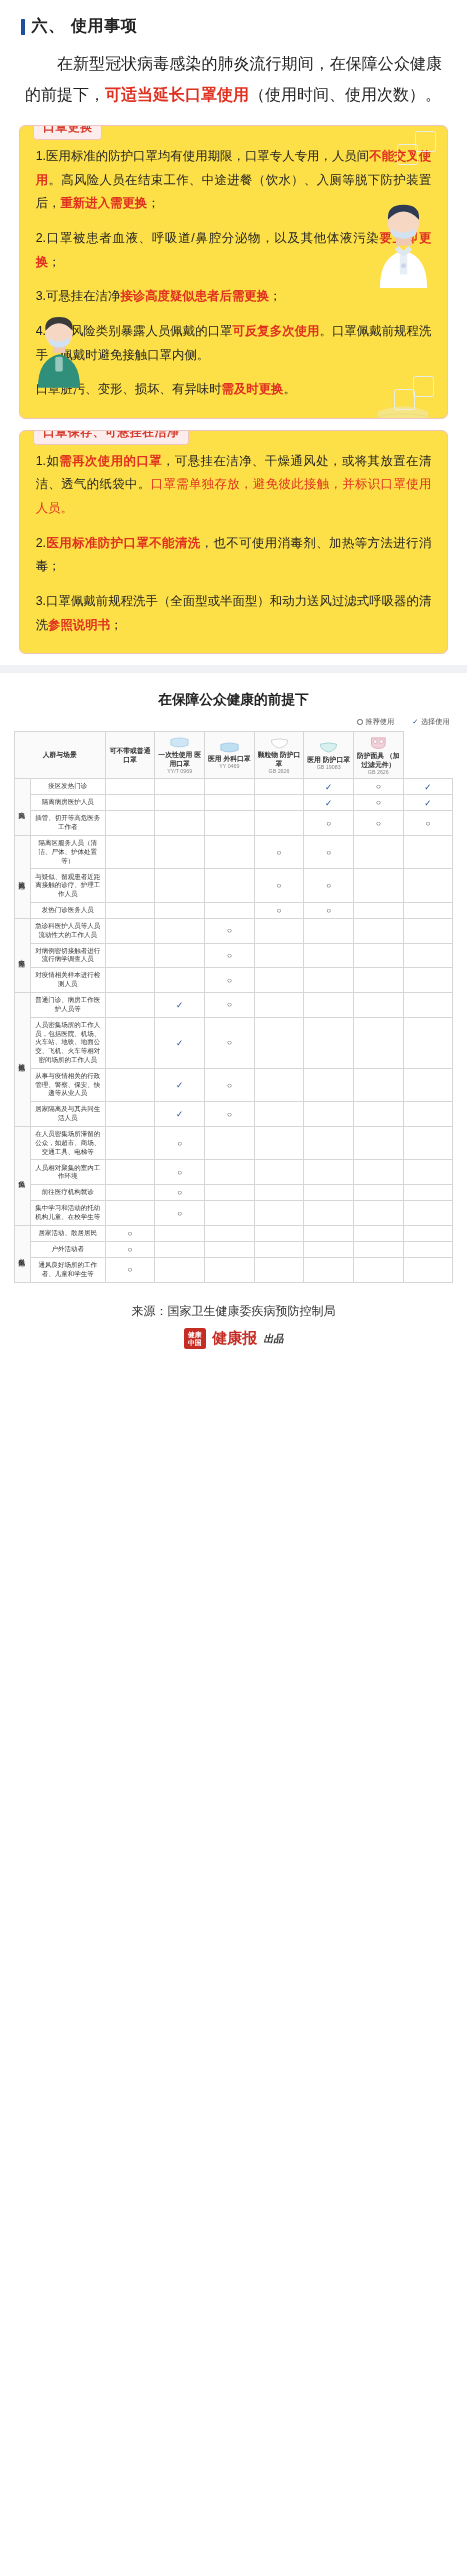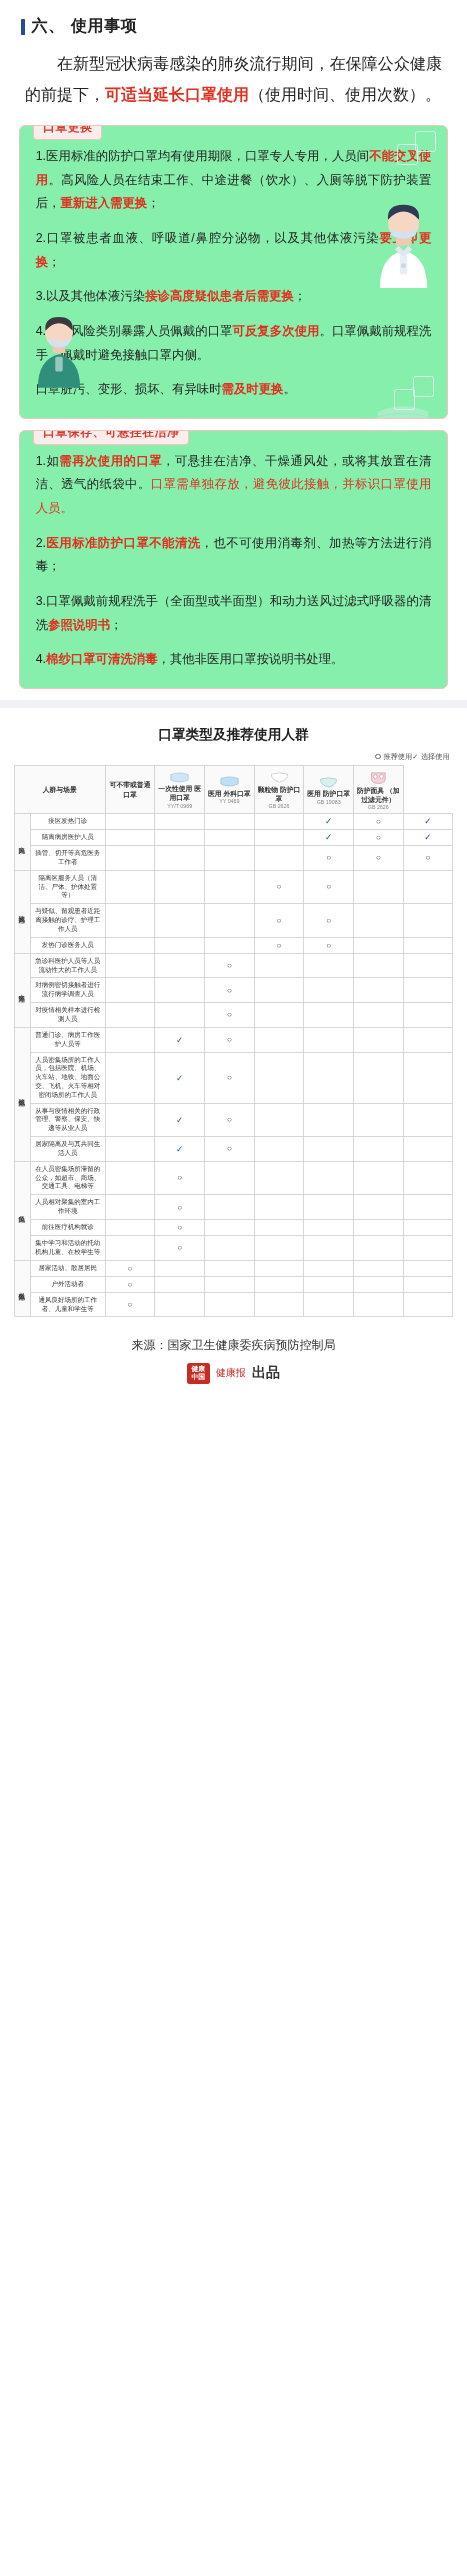--- a/index.html
+++ b/index.html
@@ -33,21 +33,21 @@
   .red { color:#e03020; }
   .red-b { color:#e03020; font-weight:bold; }
 
   
   .card {
     position: relative;
     margin: 3.7px 18.7px 11.2px 18.7px;
     border: 0.9px solid #d9534f33;
     border-radius: 6.2px;
     padding: 18.7px 16px 16px 16px;
-    background: #86efac;
+    background: #fde047;
     overflow: hidden;
   }
   .card.pink { border-color:#efc3c0; }
   .card-title {
     position: absolute; top:-10.6px; left: 13.7px;
     background:#fdecec; color:#d63a2b; border:0.9px solid #efc3c0;
     border-radius: 3.7px; padding: 3.1px 8.7px; font-size:11.8px; font-weight:bold;
     letter-spacing:0.6px;
   }
   .card p {
@@ -74,21 +74,21 @@
   .fig.faint { right: 10px; top: 267px; opacity:.35; }
 
   
   .thick-div { height:7.5px; background:#f0f2f5; margin: 6.2px 0 0 0; }
 
   
   .tbl-wrap { padding: 16px 13.7px 6.2px 13.7px; }
   .tbl-title {
     font-size:13.7px; font-weight:bold; color:#222; text-align:center; margin: 2.5px 0 7.5px 0;
   }
-  .legend { display:flex; justify-content:flex-end; gap:0; font-size:7.2px; color:#555; margin-bottom:3.7px; padding-right:3.7px;}
+  .legend { display:flex; justify-content:flex-end; gap:18px; font-size:7.2px; color:#555; margin-bottom:3.7px; padding-right:3.7px;}
   .legend span.dot { display:inline-block; width:5.6px; height:5.6px; border:0.9px solid #666; border-radius:50%; margin-right:2.5px; vertical-align:middle;}
   .legend span.chk { display:inline-block; width:6.2px; margin-right:2.5px; color:#1f4f9c; font-weight:bold;}
 
   table.mask {
     width:100%; border-collapse: collapse; table-layout: fixed;
     font-size: 6.5px; color:#333;
   }
   table.mask th, table.mask td {
     border: 0.6px solid #d6d6d6; text-align:center; vertical-align:middle;
   }
@@ -107,22 +107,22 @@
   
   .source { text-align:center; font-size:12px; color:#333; margin: 13.7px 0 8.7px 0;}
   .footer-brand {
     display:flex; align-items:center; justify-content:center; gap:6.2px;
     padding-bottom: 16px;
   }
   .logo-box {
     background:#c52c24; color:#fff; border-radius:2.5px; padding:2.5px 4.4px;
     font-size:6.8px; line-height:1.15; text-align:center; font-weight:bold;
   }
-  .brand-script { font-size:10px; color:#c52c24; font-weight:normal; font-family:"DejaVu Serif", serif;}
-  .brand-out { font-size:14px; color:#333; font-weight:bold;}
+  .brand-script { font-size:15px; color:#c52c24; font-weight:bold; font-family:"DejaVu Serif", serif;}
+  .brand-out { font-size:10px; color:#333; font-weight:bold;font-style:italic;}
 </style>
 </head>
 <body>
 
 <div class="page">
 
   <div class="sec-head">
     <span class="bar"></span>
     <span>六、</span>
       <span>使用事项</span>
@@ -167,21 +167,21 @@
     </svg>
 
     <div>
       <p>
         <span class="indent"></span><span>1.</span><span>医用标准的防护口罩均有使用期限，口罩专人专用，人员间</span><span class="red-b">不能交叉使用</span><span>。高风险人员在结束工作、中途进餐（饮水）、入厕等脱下防护装置后，</span><span class="red-b">重新进入需更换</span><span>；</span>
       </p>
       <p>
         <span class="indent"></span><span>2.</span><span>口罩被患者血液、呼吸道/鼻腔分泌物，以及其他体液污染</span><span class="red-b">要立即更换</span><span>；</span>
       </p>
       <p>
-        <span class="indent"></span><span class="indent"></span><span>3.</span><span>以及其他体液污染</span><span class="red-b">接诊高度疑似患者后需更换</span><span>；</span>
+        <span class="indent"></span><span class="indent"></span><span>3.</span><span>可悬挂在洁净</span><span class="red-b">接诊高度疑似患者后需更换</span><span>；</span>
       </p>
       <p>
         <span class="indent"></span><span>4.</span><span>其他风险类别暴露人员佩戴的口罩</span><span class="red-b">可反复多次使用</span><span>。口罩佩戴前规程洗手，佩戴时避免接触口罩内侧。</span>
       </p>
       <p>
         <span>口罩脏污、变形、损坏、有异味时</span><span class="red-b">需及时更换</span><span>。</span>
       </p>
     </div>
   </div>
 
@@ -190,29 +190,26 @@
 
     <p>
       <span class="indent"></span><span>1.</span><span>如</span><span class="red-b">需再次使用的口罩</span><span>，可悬挂在洁净、干燥通风处，或将其放置在清洁、透气的纸袋中。</span><span class="red">口罩需单独存放，避免彼此接触，并标识口罩使用人员。</span>
     </p>
     <p>
       <span class="indent"></span><span>2.</span><span class="red-b">医用标准防护口罩不能清洗</span><span>，也不可使用消毒剂、加热等方法进行消毒；</span>
     </p>
     <p>
       <span class="indent"></span><span>3.</span><span>口罩佩戴前规程洗手（全面型或半面型）和动力送风过滤式呼吸器的清洗</span><span class="red-b">参照说明书</span><span>；</span>
     </p>
-    <p>
-      <span class="indent"></span><span>4.</span><span class="red-b">棉纱口罩可清洗消毒</span><span>，其他非医用口罩按说明书处理。</span>
-    </p>
   </div>
 
   <div class="thick-div"></div>
 
   <div class="tbl-wrap">
-    <div class="tbl-title">口罩类型及推荐使用人群</div>
+    <div class="tbl-title">在保障公众健康的前提下</div>
 
     <div class="legend">
       <span><span class="dot"></span><span>推荐使用</span></span>
       <span><span class="chk">✓</span><span>选择使用</span></span>
     </div>
 
     <table class="mask">
       <colgroup>
         <col class="col-cat">
           <col class="col-who">

